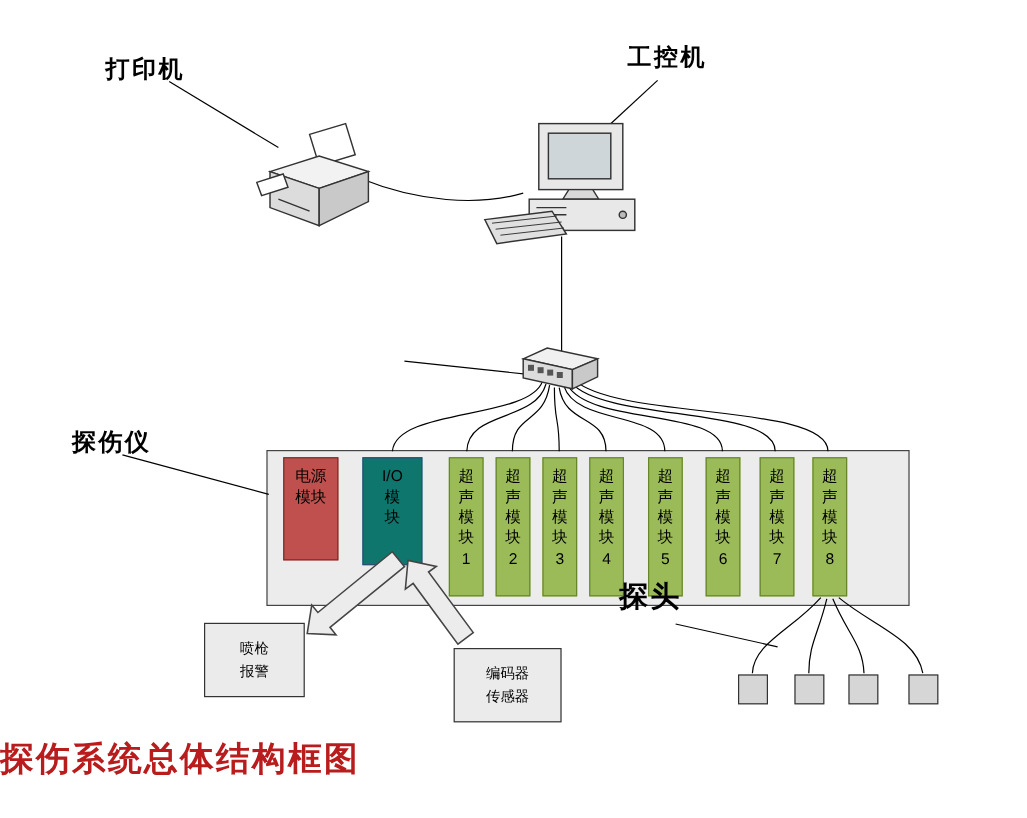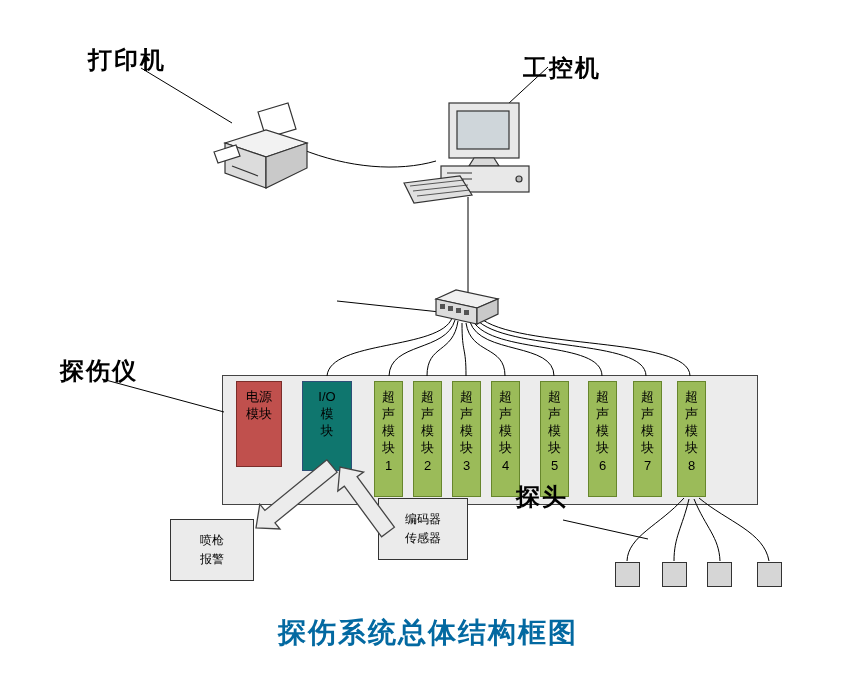--- a/index.html
+++ b/index.html
@@ -6,21 +6,21 @@
   body { background:#fff; }
   .canvas {
     position:relative; width:856px; height:682px; background:#ffffff;
     font-family:"Liberation Sans", sans-serif; overflow:hidden;
   }
   svg.overlay {
     position:absolute; left:0; top:0; width:856px; height:682px;
     z-index:2; pointer-events:none;
   }
   .lbl {
-    position:absolute; z-index:3; font-weight:bold; font-size:24px;
+    position:absolute; z-index:3; font-weight:bold; font-size:20px;
     color:#000; letter-spacing:2px; white-space:nowrap;
   }
   .enclosure {
     position:absolute; left:222px; top:375px; width:536px; height:130px;
     background:#ececec; border:1px solid #444; z-index:1;
   }
   .module {
     position:absolute; z-index:1; border:1px solid #333;
     text-align:center; white-space:pre-line; font-size:13px;
     line-height:1.32; padding-top:6px; color:#000;
@@ -32,22 +32,22 @@
     position:absolute; z-index:1; background:#ebebeb; border:1px solid #333;
     display:flex; align-items:center; justify-content:center;
     white-space:pre-line; font-size:12px; line-height:1.55; color:#000;
   }
   .probe-sq {
     position:absolute; z-index:1; width:25px; height:25px; top:562px;
     background:#d6d6d6; border:1px solid #333;
   }
   .title {
     position:absolute; z-index:3; left:0; right:0; top:614px;
-    text-align:center; font-size:28px; font-weight:600;
-    letter-spacing:2px; color:#0369a1;
+    text-align:left; font-size:28px; font-weight:600;
+    letter-spacing:2px; color:#b91c1c;
   }
 </style>
 </head>
 <body>
 
 <div class="canvas">
 
   <div class="enclosure"></div>
 
   <div class="module mod-power">电源
@@ -92,21 +92,21 @@
 块
 7</div>
   <div class="module mod-green" style="left:677px">超
 声
 模
 块
 8</div>
 
   <div class="pbox" style="left:170px; top:519px; width:84px; height:62px;">喷枪
 报警</div>
-  <div class="pbox" style="left:378px; top:498px; width:90px; height:62px;">编码器
+  <div class="pbox" style="left:378px; top:540px; width:90px; height:62px;">编码器
 传感器</div>
 
   <div class="probe-sq" style="left:615px"></div>
   <div class="probe-sq" style="left:662px"></div>
   <div class="probe-sq" style="left:707px"></div>
   <div class="probe-sq" style="left:757px"></div>
 
   <svg class="overlay" viewBox="0 0 856 682" xmlns="http://www.w3.org/2000/svg">
 
     <g stroke="#000" stroke-width="1" fill="none">
@@ -169,19 +169,19 @@
       </g>
     </g>
 
     <g fill="#ececec" stroke="#444" stroke-width="1.3">
       <polygon points="326.9,459.8 264.9,510.4 259.8,504.2 256,528 280,529 275,522.8 337.1,472.2"></polygon>
       <polygon points="394.4,527.2 357.1,476.7 363.6,472 340,467 337.8,491 344.3,486.2 381.6,536.8"></polygon>
     </g>
   </svg>
 
   <div class="lbl" style="left:88px; top:44px;">打印机</div>
-  <div class="lbl" style="left:523px; top:52px;">工控机</div>
+  <div class="lbl" style="left:523px; top:34px;">工控机</div>
   <div class="lbl" style="left:60px; top:355px;text-align:center;">探伤仪</div>
   <div class="lbl" style="left:516px; top:481px; font-size:24px;">探头</div>
 
   <div class="title">探伤系统总体结构框图</div>
 
 </div>
 
 </body></html>

